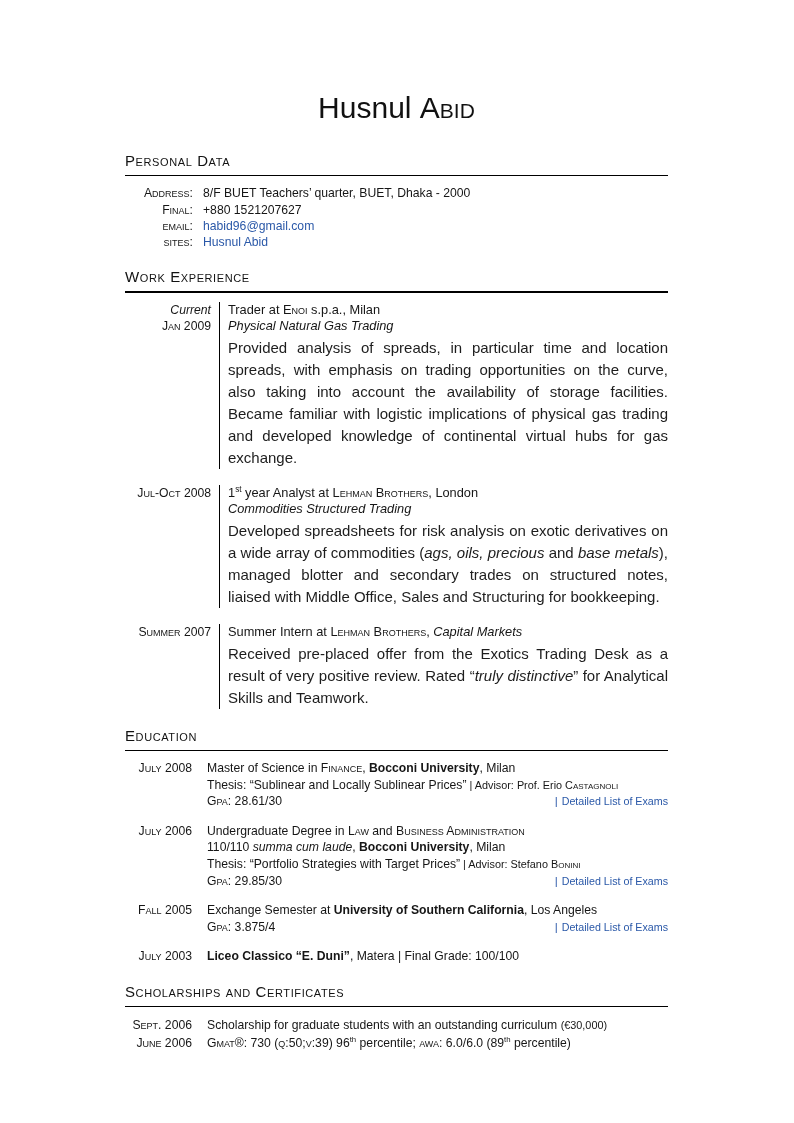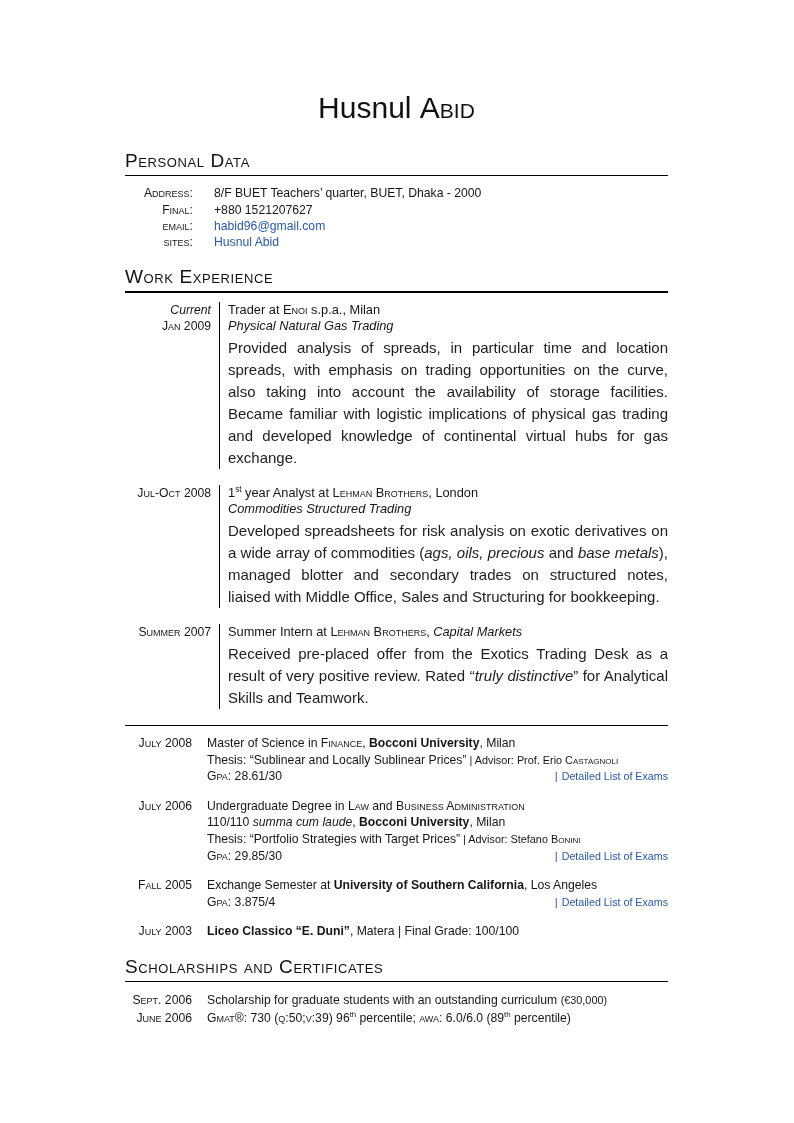--- a/index.html
+++ b/index.html
@@ -10,24 +10,24 @@
     -webkit-font-smoothing:antialiased;
   }
   .page{box-sizing:border-box;width:794px;height:883px;padding:90px 126px 0 125px;}
   .name{text-align:center;font-size:30px;line-height:36px;margin-bottom:24px;color:#111;}
   .sc{font-variant:small-caps;}
   .i{font-style:italic;}
   .b{font-weight:bold;}
   .sm{font-size:0.89em;}
   .sup{vertical-align:super;font-size:0.64em;line-height:0;}
   .section{margin-top:16px;}
-  .sec-head{font-size:19px;font-variant:small-caps;letter-spacing:0.6px;color:#121212;line-height:22px;}
+  .sec-head{font-size:15px;font-variant:small-caps;letter-spacing:0.6px;color:#121212;line-height:22px;}
   .rule{height:1.4px;background:#000;margin:3px 0 9px 0;}
   
-  .pd-row{display:flex;line-height:16.2px;gap:11px;}
+  .pd-row{display:flex;line-height:16.2px;}
   .pd-label{width:68px;flex:none;text-align:right;font-variant:small-caps;}
   .pd-value{margin-left:10px;}
   .link{color:var(--link,#2a58a8);text-decoration:none;cursor:pointer;}
   
   .we{display:flex;margin-bottom:16px;}
   .we-dates{width:86px;flex:none;text-align:right;padding-right:8px;line-height:16px;}
   .we-body{flex:1;border-left:1.2px solid #000;padding-left:8px;}
   .we-title{font-size:12.8px;line-height:16px;}
   .we-sub{font-size:12.8px;line-height:16px;}
   .we-desc{font-size:15px;line-height:22px;text-align:justify;margin-top:3px;color:#1d1d1d;}
@@ -106,20 +106,21 @@
           <div><span class="sc">Summer 2007</span></div>
         </div>
       <div class="we-body">
         <div class="we-title"><span>Summer Intern at </span><span class="sc">Lehman Brothers</span><span>, </span><span class="i">Capital Markets</span></div>
         <div class="we-desc"><span>Received pre-placed offer from the Exotics Trading Desk as a result of very positive review. Rated “</span><span class="i">truly distinctive</span><span>” for Analytical Skills and Teamwork.</span></div>
       </div>
     </div>
   </section>
 
   <section class="section">
+    <div class="sec-head">Education</div>
     <div class="rule"></div>
 
     <div class="ed">
       <div class="ed-date">July 2008</div>
       <div class="ed-body">
         <div class="ed-lines">
             <div><span>Master of Science in </span><span class="sc">Finance</span><span>, </span><span class="b">Bocconi University</span><span>, Milan</span></div>
             <div><span>Thesis: “Sublinear and Locally Sublinear Prices”</span><span class="sm"> | </span><span class="sm">Advisor: Prof. Erio </span><span class="sm sc">Castagnoli</span></div>
           </div>
         <div class="gpa-row">

